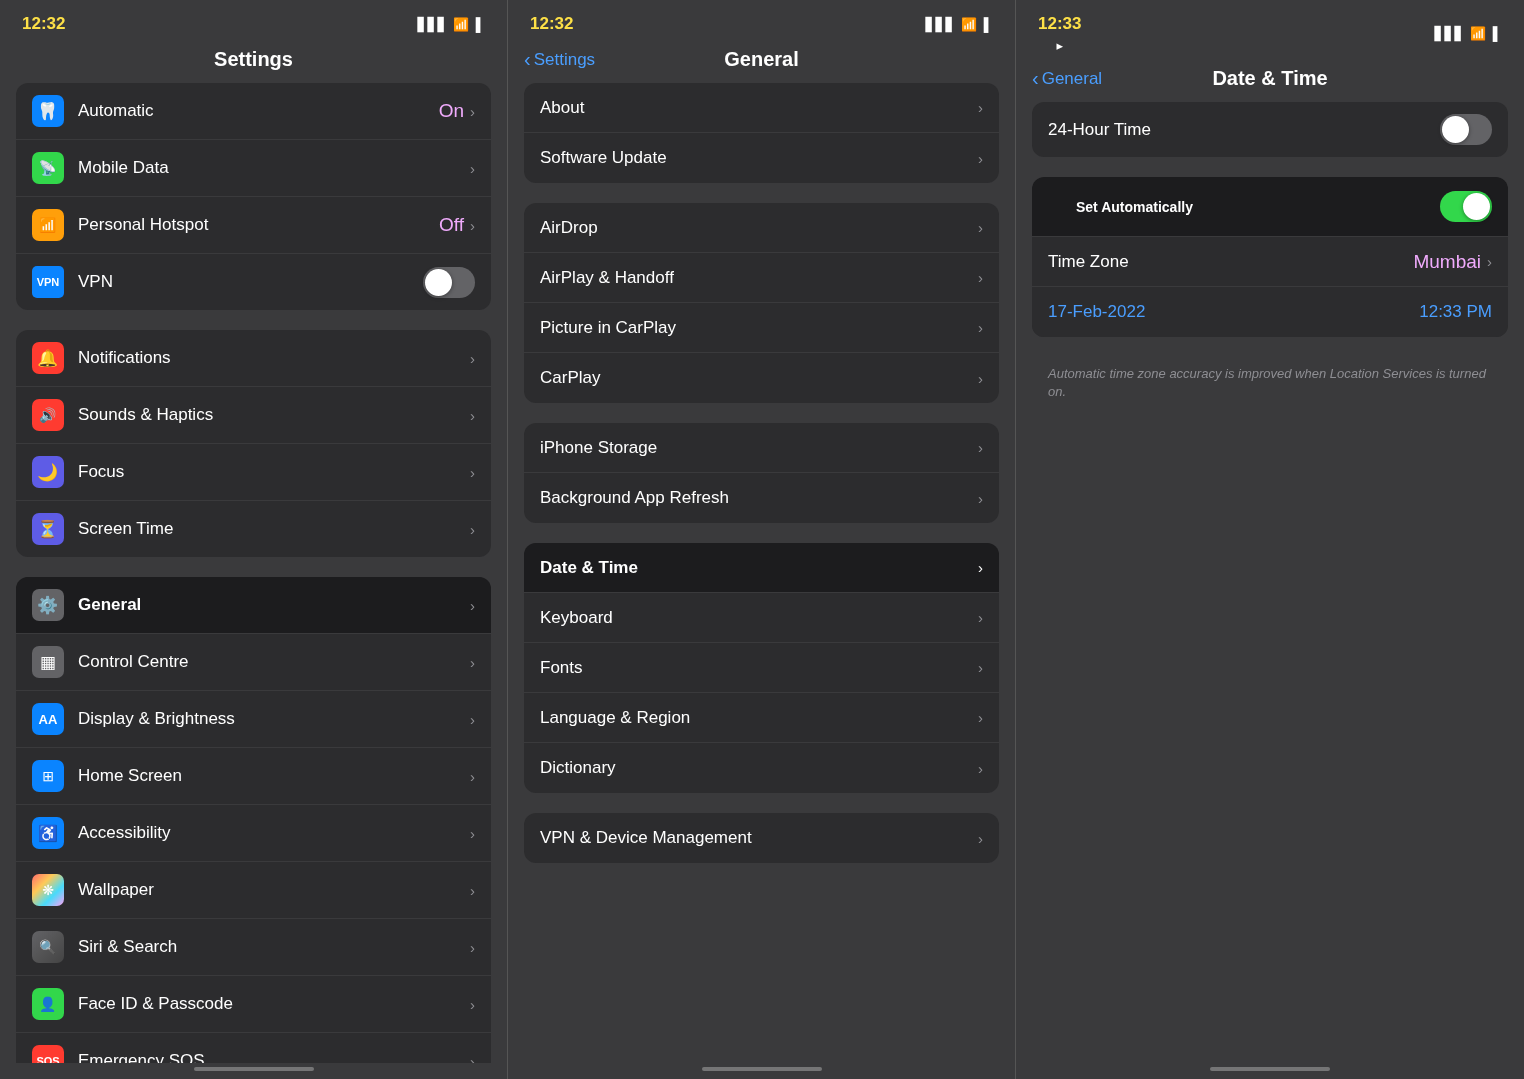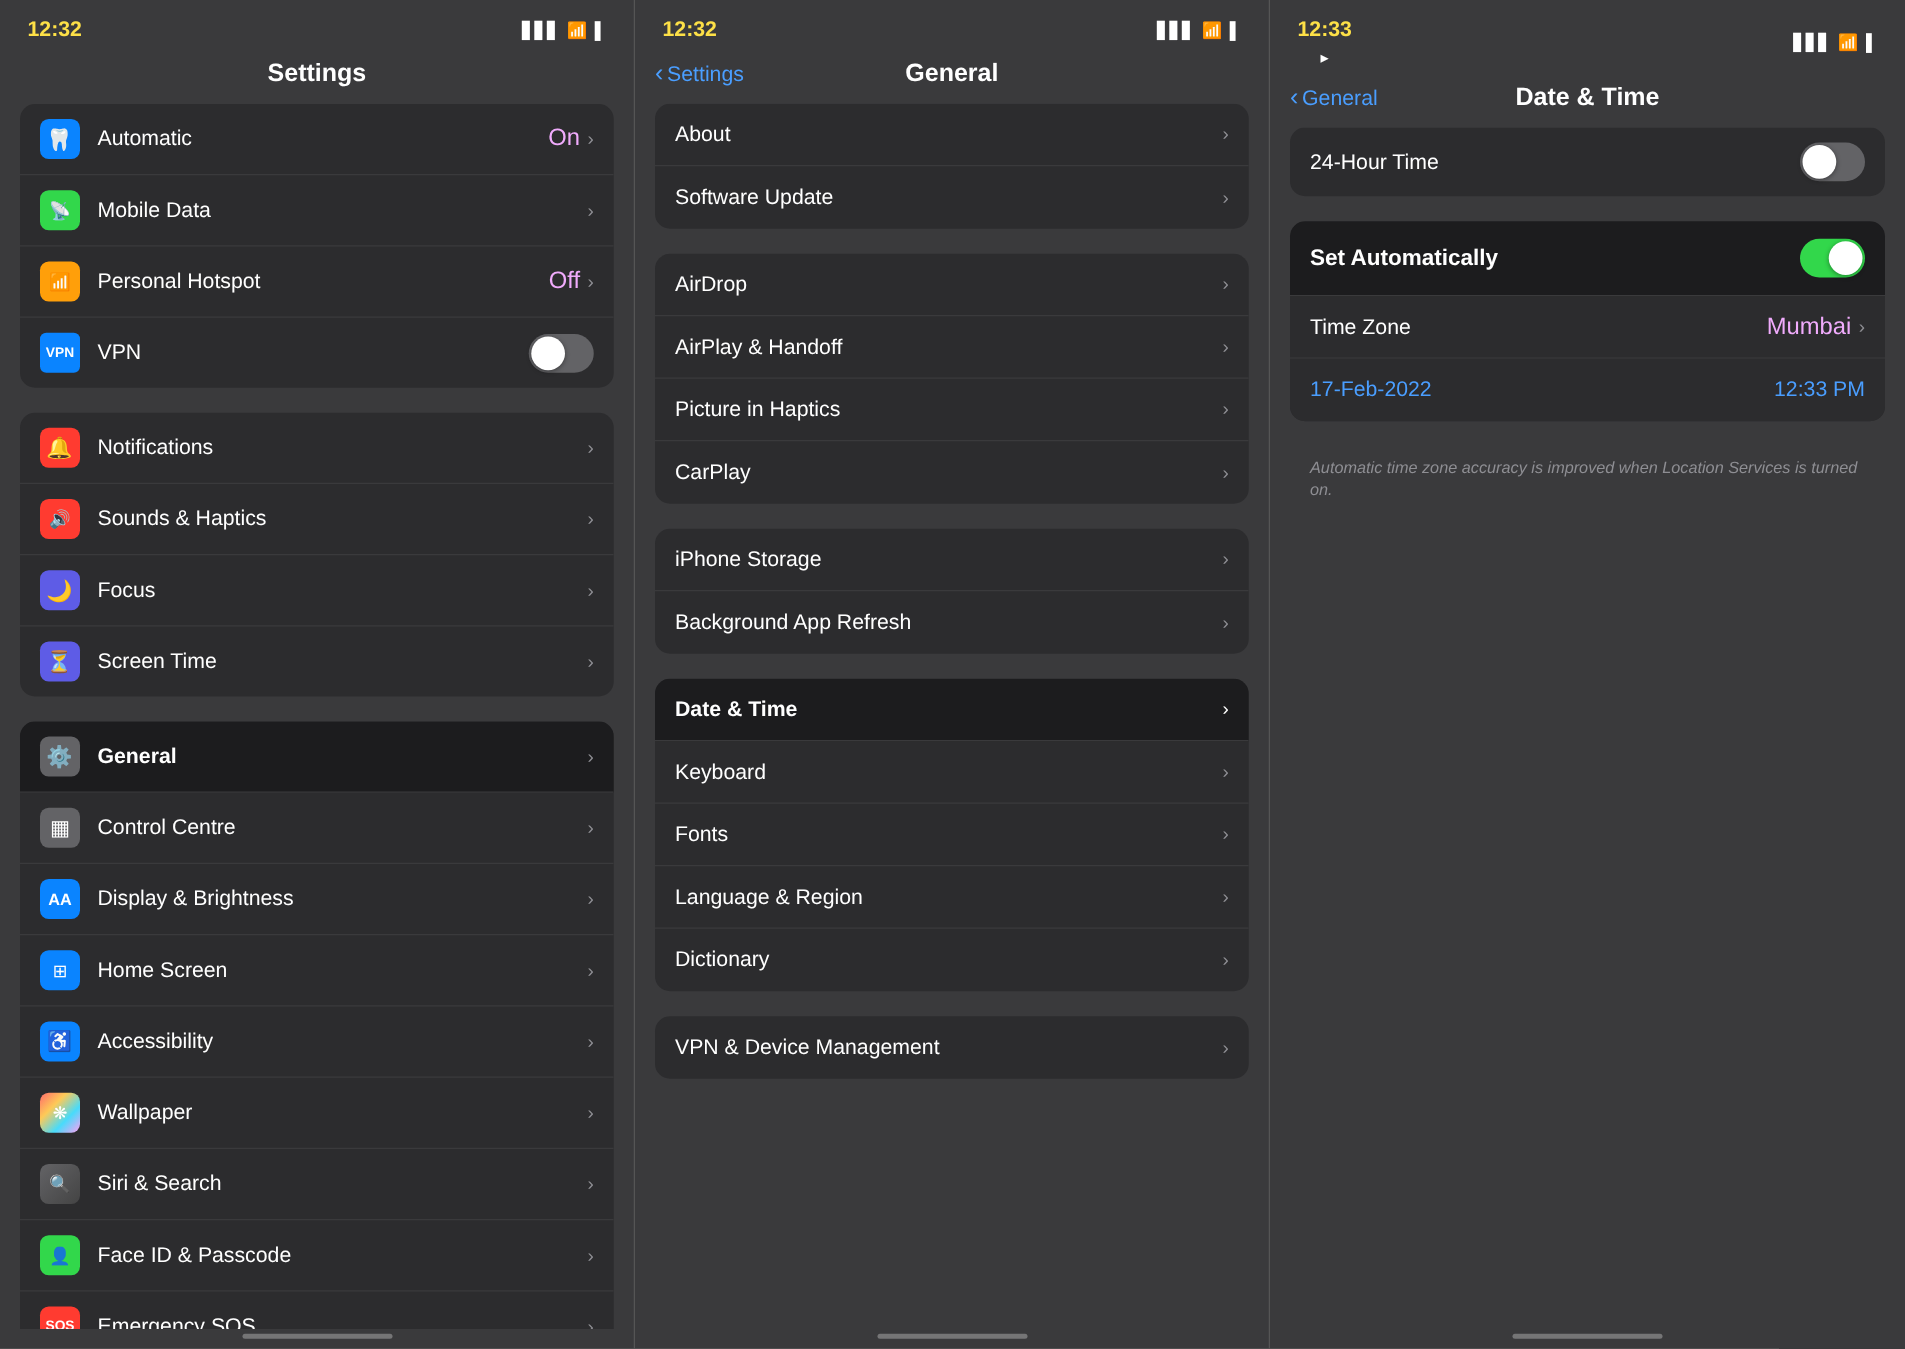--- a/index.html
+++ b/index.html
@@ -354,21 +354,21 @@
     <div class="settings-group">
       <div class="settings-row">
         <span class="row-label">AirDrop</span>
         <span class="row-chevron">›</span>
       </div>
       <div class="settings-row">
         <span class="row-label">AirPlay &amp; Handoff</span>
         <span class="row-chevron">›</span>
       </div>
       <div class="settings-row">
-        <span class="row-label">Picture in Haptics</span>
+        <span class="row-label">Picture in CarPlay</span>
         <span class="row-chevron">›</span>
       </div>
       <div class="settings-row">
         <span class="row-label">CarPlay</span>
         <span class="row-chevron">›</span>
       </div>
     </div>
 
     <div class="settings-group">
       <div class="settings-row">
@@ -443,21 +443,21 @@
         <span class="row-label">24-Hour Time</span>
         <div class="toggle">
           <div class="toggle-thumb"></div>
         </div>
       </div>
     </div>
 
     <div class="settings-group">
 
       <div class="settings-row" style="background:#1c1c1e; border-radius:12px 12px 0 0; padding:14px 16px;">
-        <span class="row-label" style="font-weight:600; font-size:18px;">Set Automatically</span>
+        <span class="row-label" style="font-weight:600; font-size:14px;margin-left:28px;">Set Automatically</span>
         <div class="toggle on">
           <div class="toggle-thumb"></div>
         </div>
       </div>
 
       <div class="settings-row" style="background:#2c2c2e;">
         <span class="row-label">Time Zone</span>
         <span class="row-value">Mumbai</span>
         <span class="row-chevron">›</span>
       </div>

